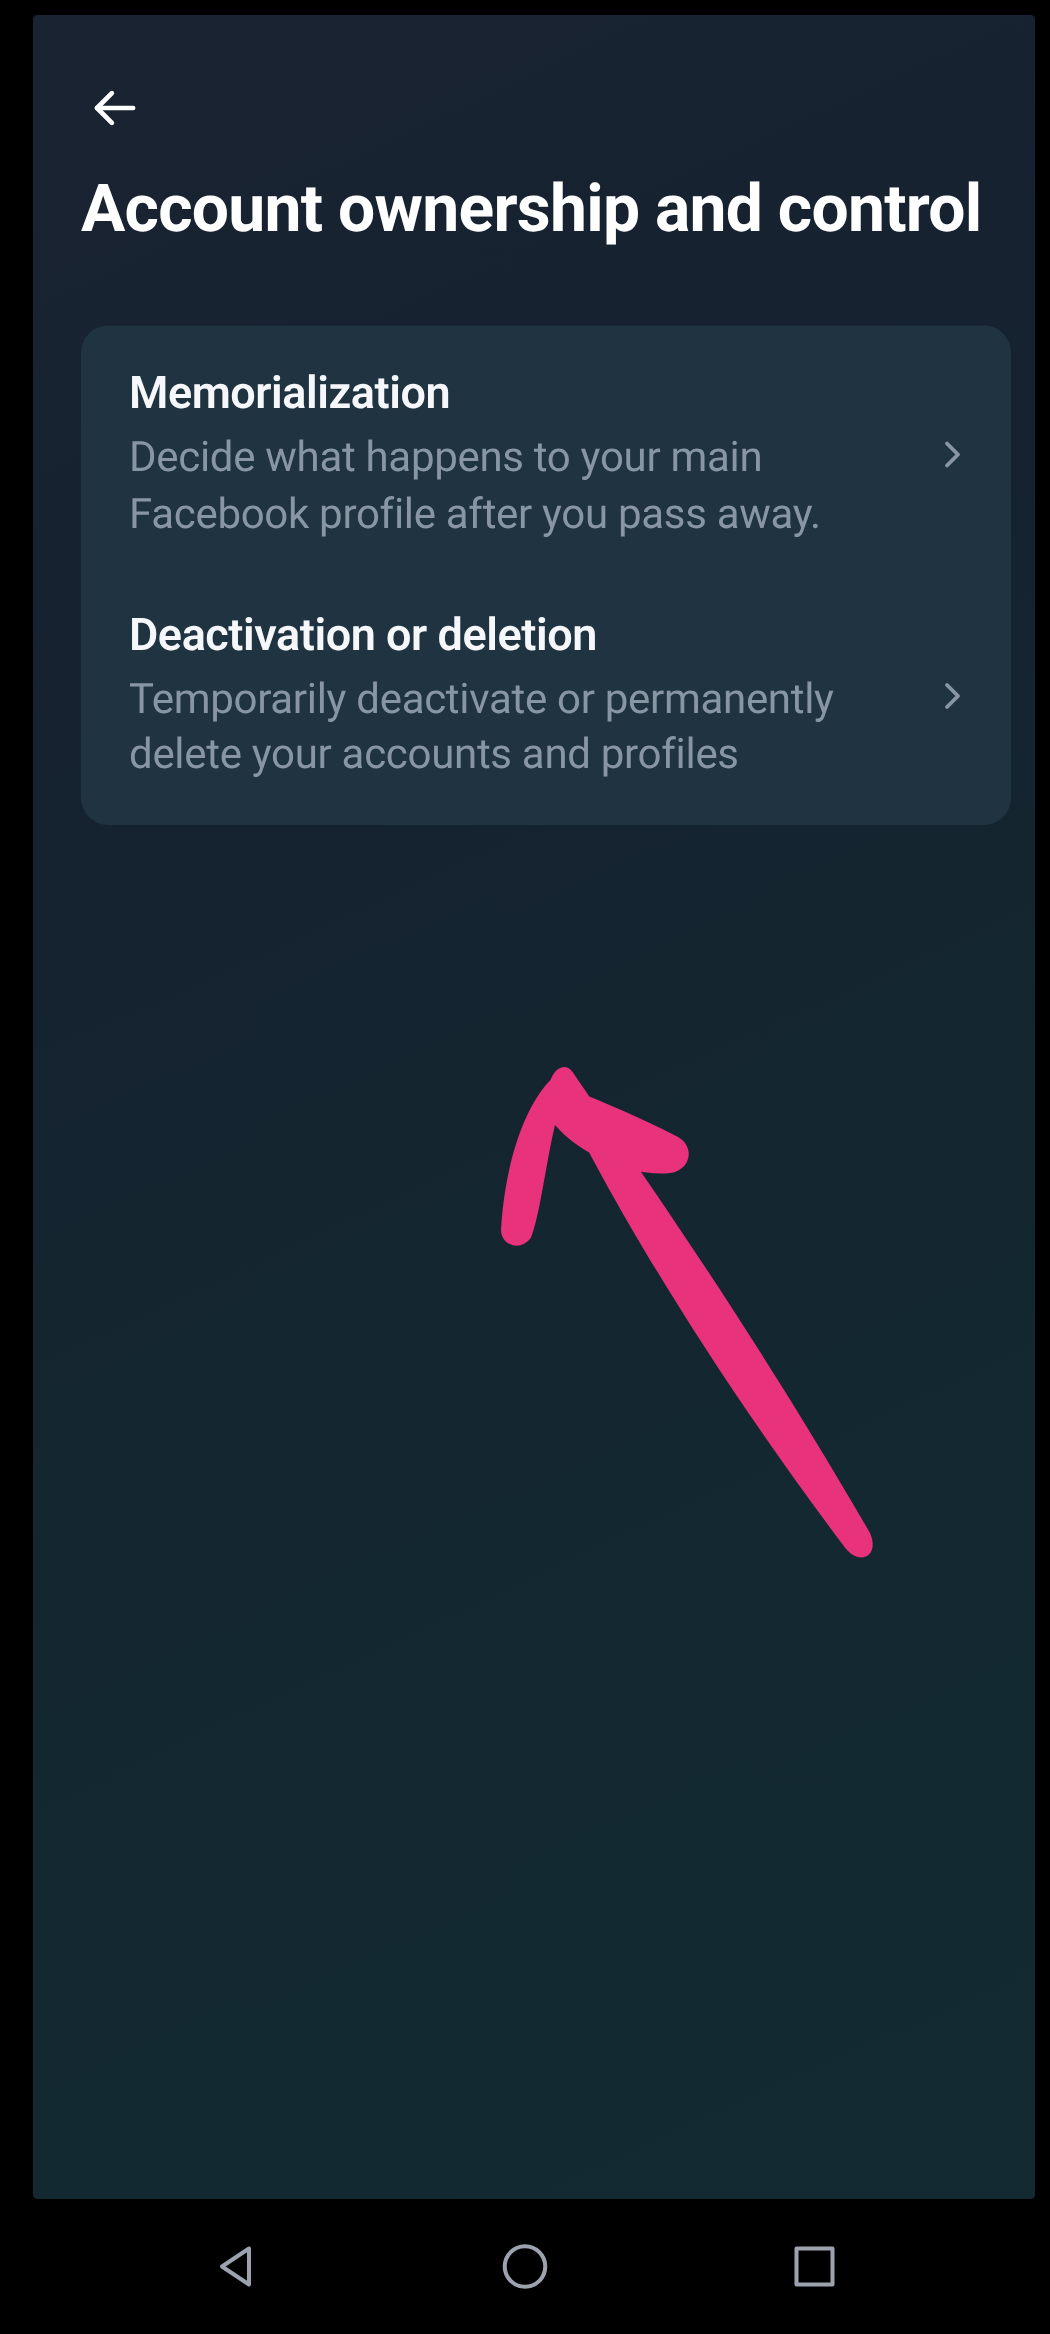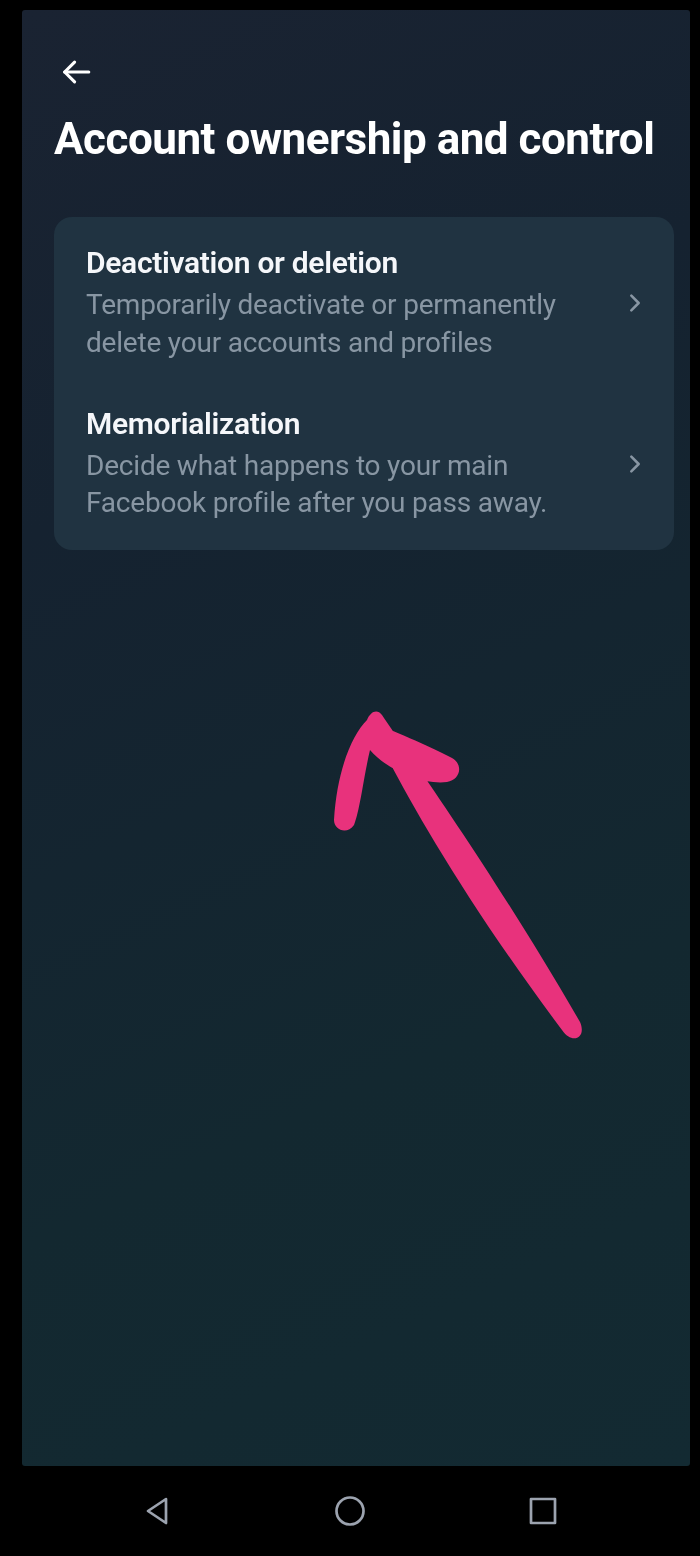--- a/index.html
+++ b/index.html
@@ -148,34 +148,34 @@
       <polyline points="11 5 4 12 11 19"></polyline>
     </svg>
   </div>
   
   <h1 class="page-title">Account ownership and control</h1>
   
   <div class="card">
 
     <div class="list-item">
       <div class="list-item-text">
-        <div class="list-item-title">Deactivation or deletion</div>
-        <div class="list-item-description">Temporarily deactivate or permanently delete your accounts and profiles</div>
+        <div class="list-item-title">Memorialization</div>
+        <div class="list-item-description">Decide what happens to your main Facebook profile after you pass away.</div>
       </div>
       <div class="chevron">
         <svg viewBox="0 0 24 24" fill="none" stroke="#8896a3" stroke-width="2.8" stroke-linecap="round" stroke-linejoin="round">
           <polyline points="8 4 16 12 8 20"></polyline>
         </svg>
       </div>
     </div>
 
     <div class="list-item">
       <div class="list-item-text">
-        <div class="list-item-title">Memorialization</div>
-        <div class="list-item-description">Decide what happens to your main Facebook profile after you pass away.</div>
+        <div class="list-item-title">Deactivation or deletion</div>
+        <div class="list-item-description">Temporarily deactivate or permanently delete your accounts and profiles</div>
       </div>
       <div class="chevron">
         <svg viewBox="0 0 24 24" fill="none" stroke="#8896a3" stroke-width="2.8" stroke-linecap="round" stroke-linejoin="round">
           <polyline points="8 4 16 12 8 20"></polyline>
         </svg>
       </div>
     </div>
 
   </div>
   

